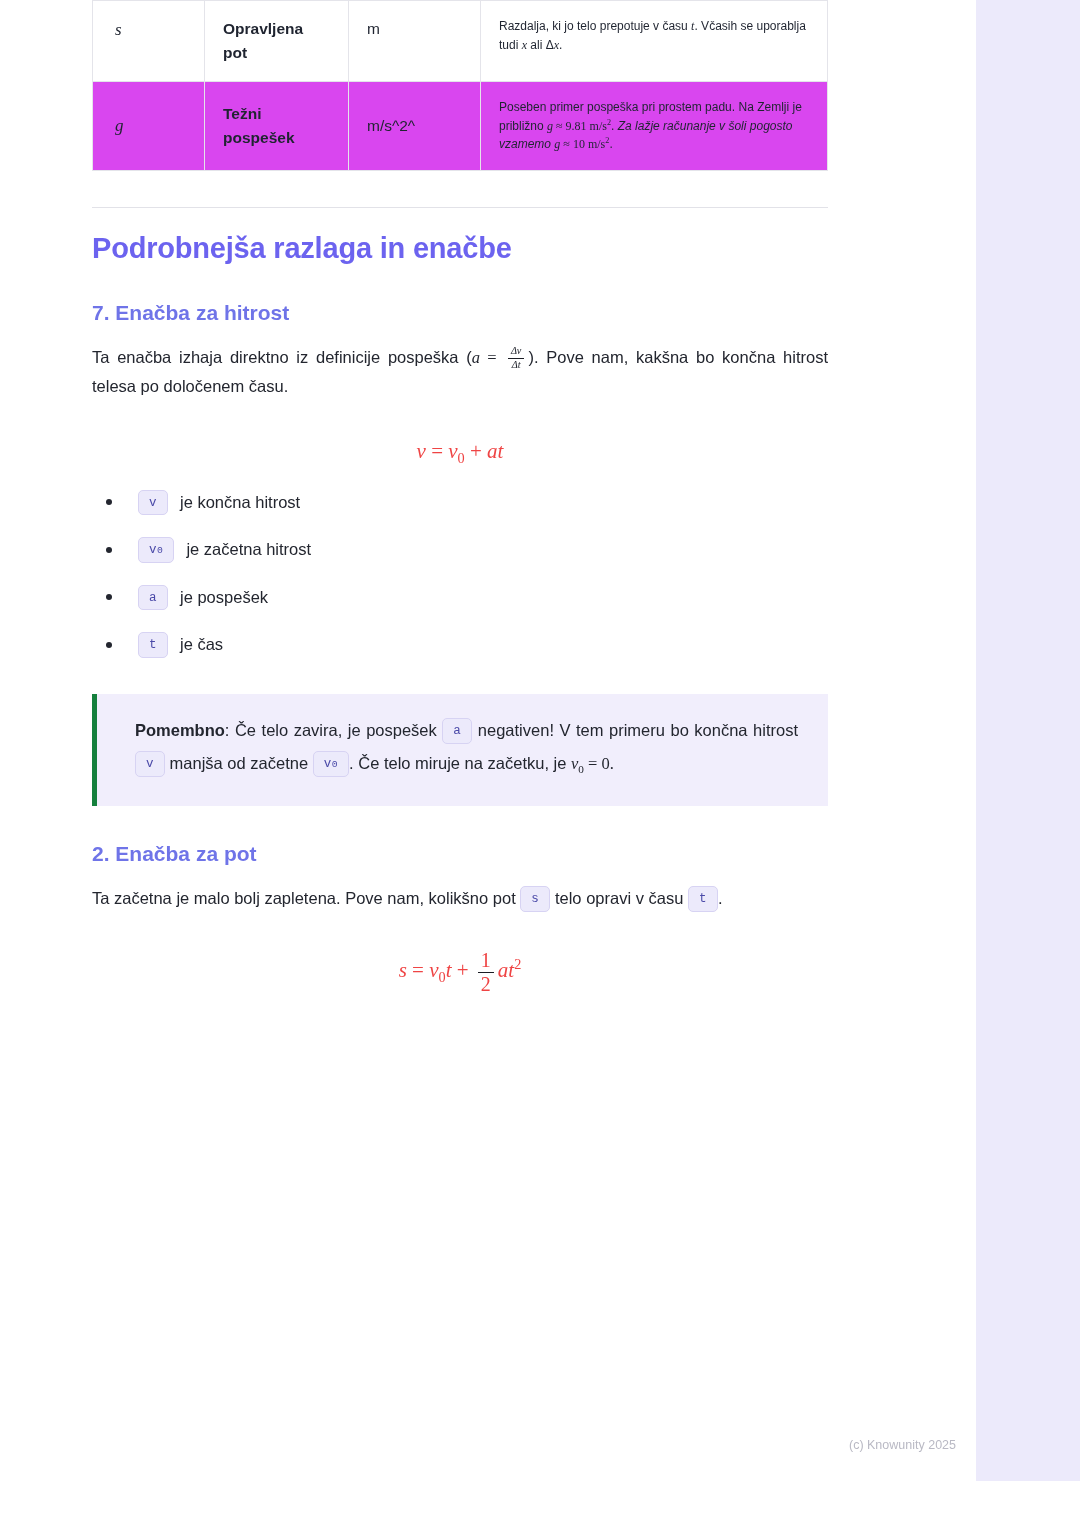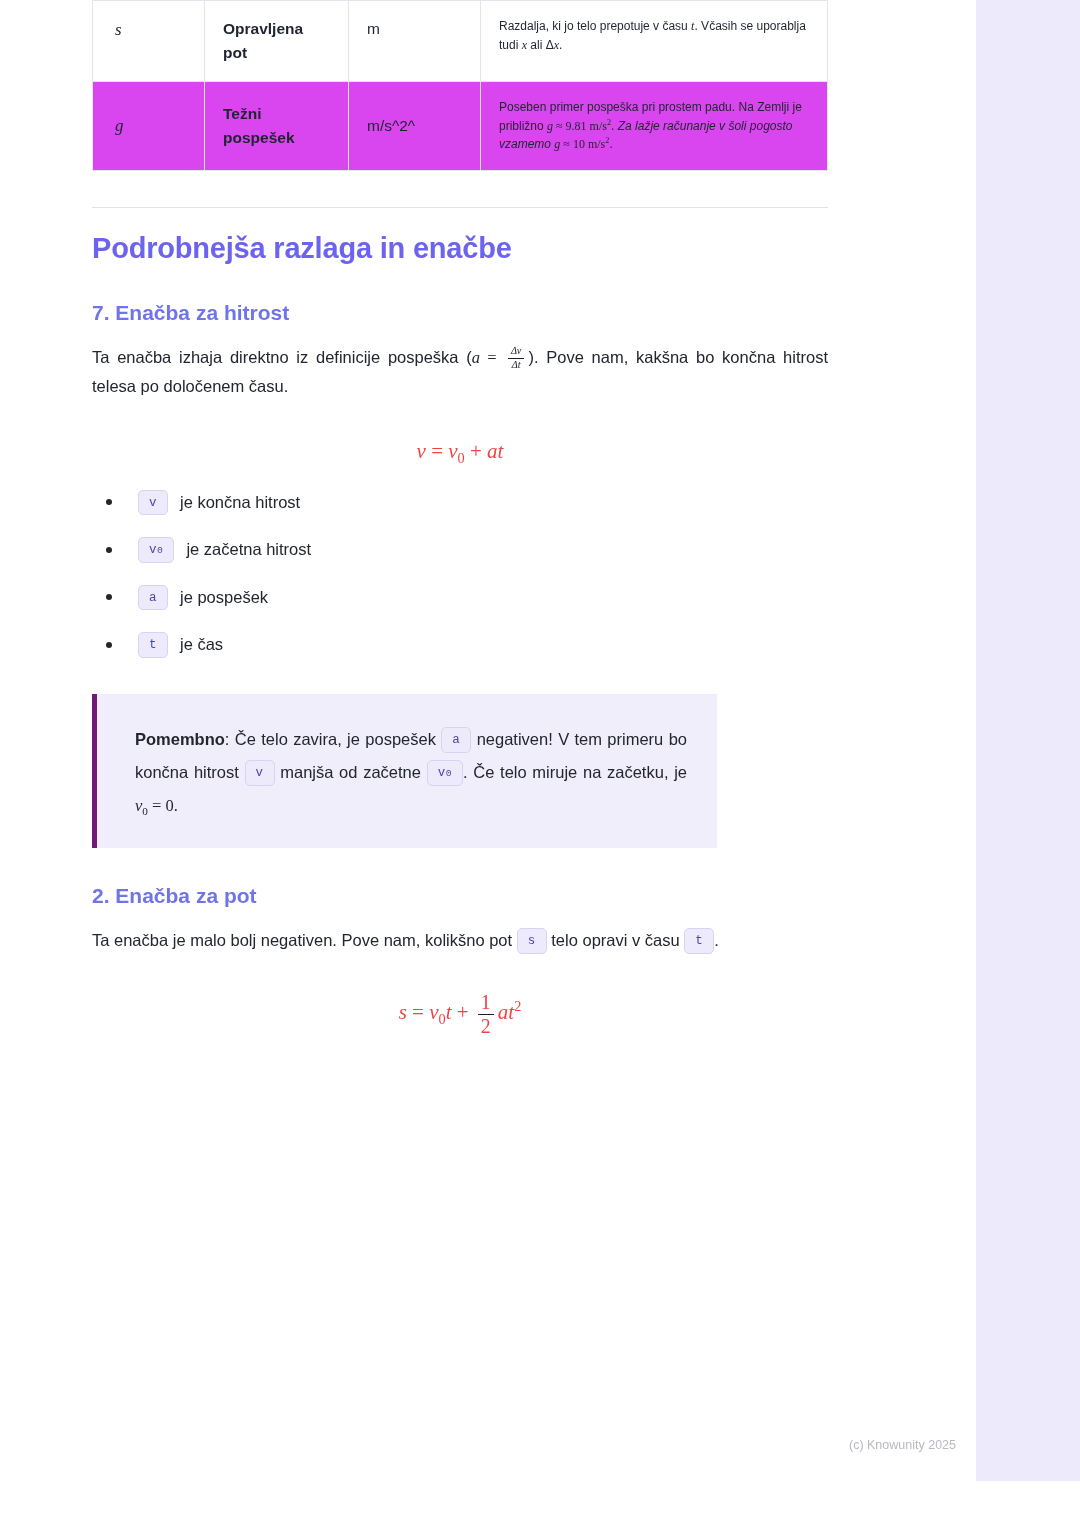--- a/index.html
+++ b/index.html
@@ -199,23 +199,23 @@
   code.kbd sub {
     font-size: 0.78em;
     vertical-align: baseline;
   }
   ul.defs li code.kbd { margin-right: 12px; }
 
   
   .callout {
     margin: 36px 0 0 0;
     background: #f1eefc;
-    border-left: 5px solid #701a75;
-    padding: 29px 30px 26px 38px;
-    width: 625px;
+    border-left: 5px solid #15803d;
+    padding: 20px 30px 26px 38px;
+    width: 736px;
     box-sizing: border-box;
   }
   .callout p {
     margin: 0;
     font-size: 16.5px;
     line-height: 2.0;
     text-align: justify;
     color: #23262f;
   }
   .callout b { font-weight: bold; }
@@ -296,21 +296,21 @@
         <span>je čas</span>
       </li>
     </ul>
 
     <div class="callout">
       <p><b>Pomembno</b><span>: Če telo zavira, je pospešek </span><code class="kbd"><span>a</span></code><span> negativen! V tem primeru bo končna hitrost </span><code class="kbd"><span>v</span></code><span> manjša od začetne </span><code class="kbd"><span>v</span><sub>0</sub></code><span>. Če telo miruje na začetku, je </span><span class="mi">v</span><sub class="sb mroman">0</sub><span class="mroman"> = 0.</span></p>
     </div>
 
     <h2 class="sub">2. Enačba za pot</h2>
 
-    <p class="body nj"><span>Ta enačba je malo bolj negativen. Pove nam, kolikšno pot </span><code class="kbd"><span>s</span></code><span> telo opravi v času </span><code class="kbd"><span>t</span></code><span>.</span></p>
+    <p class="body nj"><span>Ta začetna je malo bolj zapletena. Pove nam, kolikšno pot </span><code class="kbd"><span>s</span></code><span> telo opravi v času </span><code class="kbd"><span>t</span></code><span>.</span></p>
 
     <div class="formula"><span class="mi">s</span><span class="mroman"> = </span><span class="mi">v</span><sub class="sb mroman">0</sub><span class="mi">t</span><span class="mroman"> + </span><span class="frac"><span class="num mroman">1</span><span class="den mroman">2</span></span><span class="mi">at</span><sup class="sp mroman">2</sup></div>
 
   </div>
 
   <div class="watermark">(c) Knowunity 2025</div>
 
 </div>
 
 </body></html>

